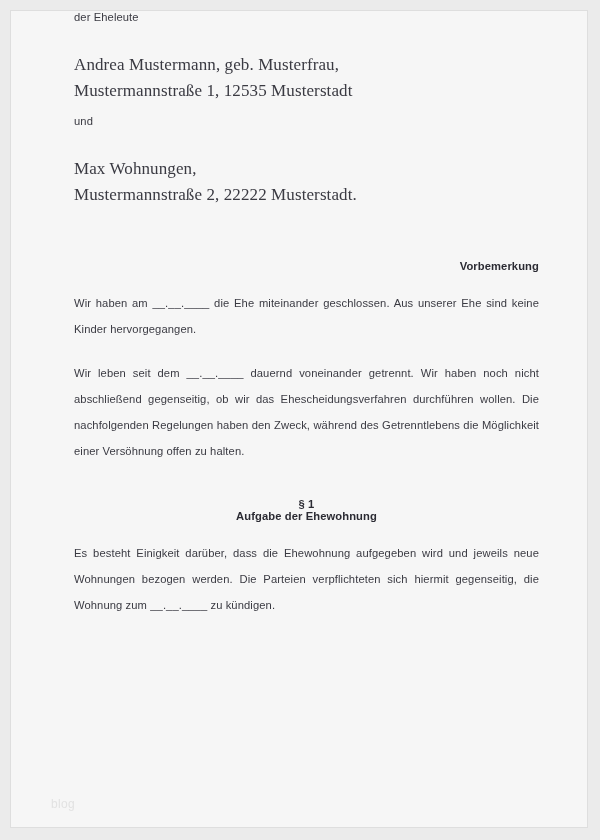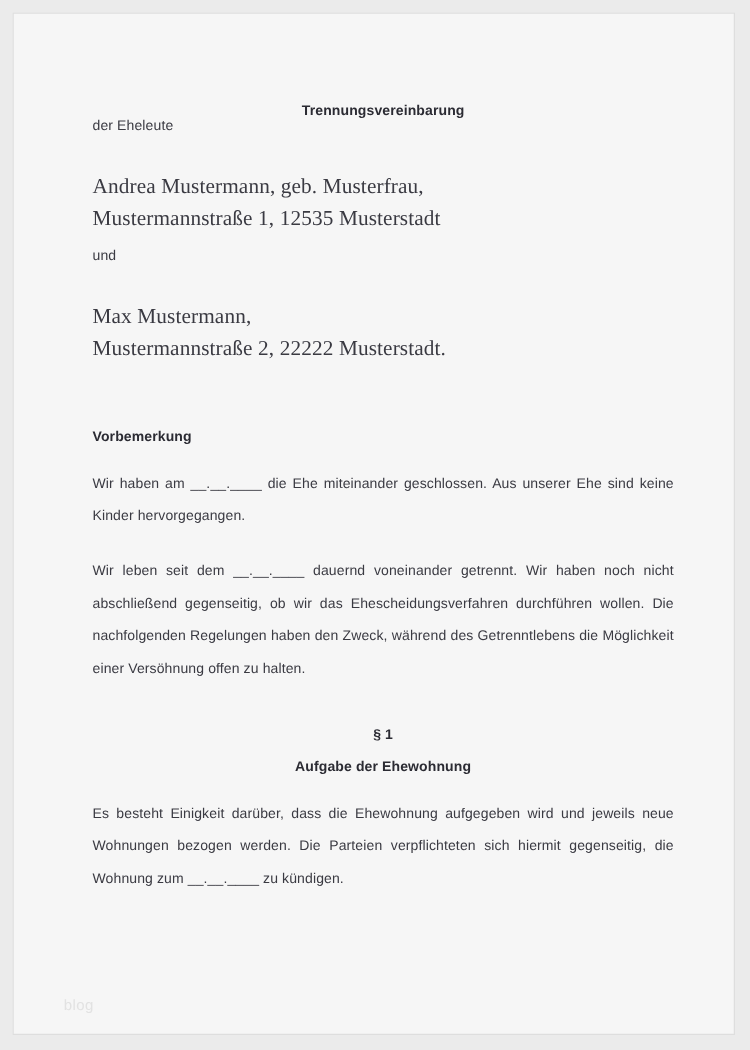--- a/index.html
+++ b/index.html
@@ -64,20 +64,21 @@
     margin-top: 11px;
     letter-spacing: 0.1px;
   }
 
   .section-heading {
     font-size: 11.2px;
     font-weight: bold;
     color: #2b2b33;
     margin-top: 52px;
     letter-spacing: 0.1px;
+    text-align: right;
   }
 
   .para {
     font-size: 11.2px;
     color: #3a3a42;
     line-height: 26px;
     text-align: justify;
     margin-top: 18px;
     letter-spacing: 0.1px;
   }
@@ -90,53 +91,51 @@
     color: #2b2b33;
     margin-top: 34px;
     letter-spacing: 0.1px;
   }
 
   .clause-title {
     text-align: center;
     font-weight: bold;
     font-size: 11.2px;
     color: #2b2b33;
-    margin-top: 14px;
     letter-spacing: 0.1px;
   }
 
   .watermark {
     position: absolute;
     left: 40px;
     top: 786px;
     font-size: 12px;
     color: #e2e2e2;
     letter-spacing: 0.3px;
   }
 </style>
 </head>
 <body>
 
 <div class="page">
 
   <div class="content">
 
-    <div class="doc-title">Trennungsvereinbarung</div>
 
     <div class="lead">der Eheleute</div>
 
     <div class="party">
       <div>Andrea Mustermann, geb. Musterfrau,</div>
       <div>Mustermannstraße 1, 12535 Musterstadt</div>
     </div>
 
     <div class="conj">und</div>
 
     <div class="party">
-      <div>Max Mustermann,</div>
+      <div>Max Wohnungen,</div>
       <div>Mustermannstraße 2, 22222 Musterstadt.</div>
     </div>
 
     <div class="section-heading">Vorbemerkung</div>
 
     <div class="para tight-top">Wir haben am __.__.____ die Ehe miteinander geschlossen. Aus unserer Ehe sind keine Kinder hervorgegangen.</div>
 
     <div class="para">Wir leben seit dem __.__.____ dauernd voneinander getrennt. Wir haben noch nicht abschließend gegenseitig, ob wir das Ehescheidungsverfahren durchführen wollen. Die nachfolgenden Regelungen haben den Zweck, während des Getrenntlebens die Möglichkeit einer Versöhnung offen zu halten.</div>
 
     <div class="clause-number">§ 1</div>

